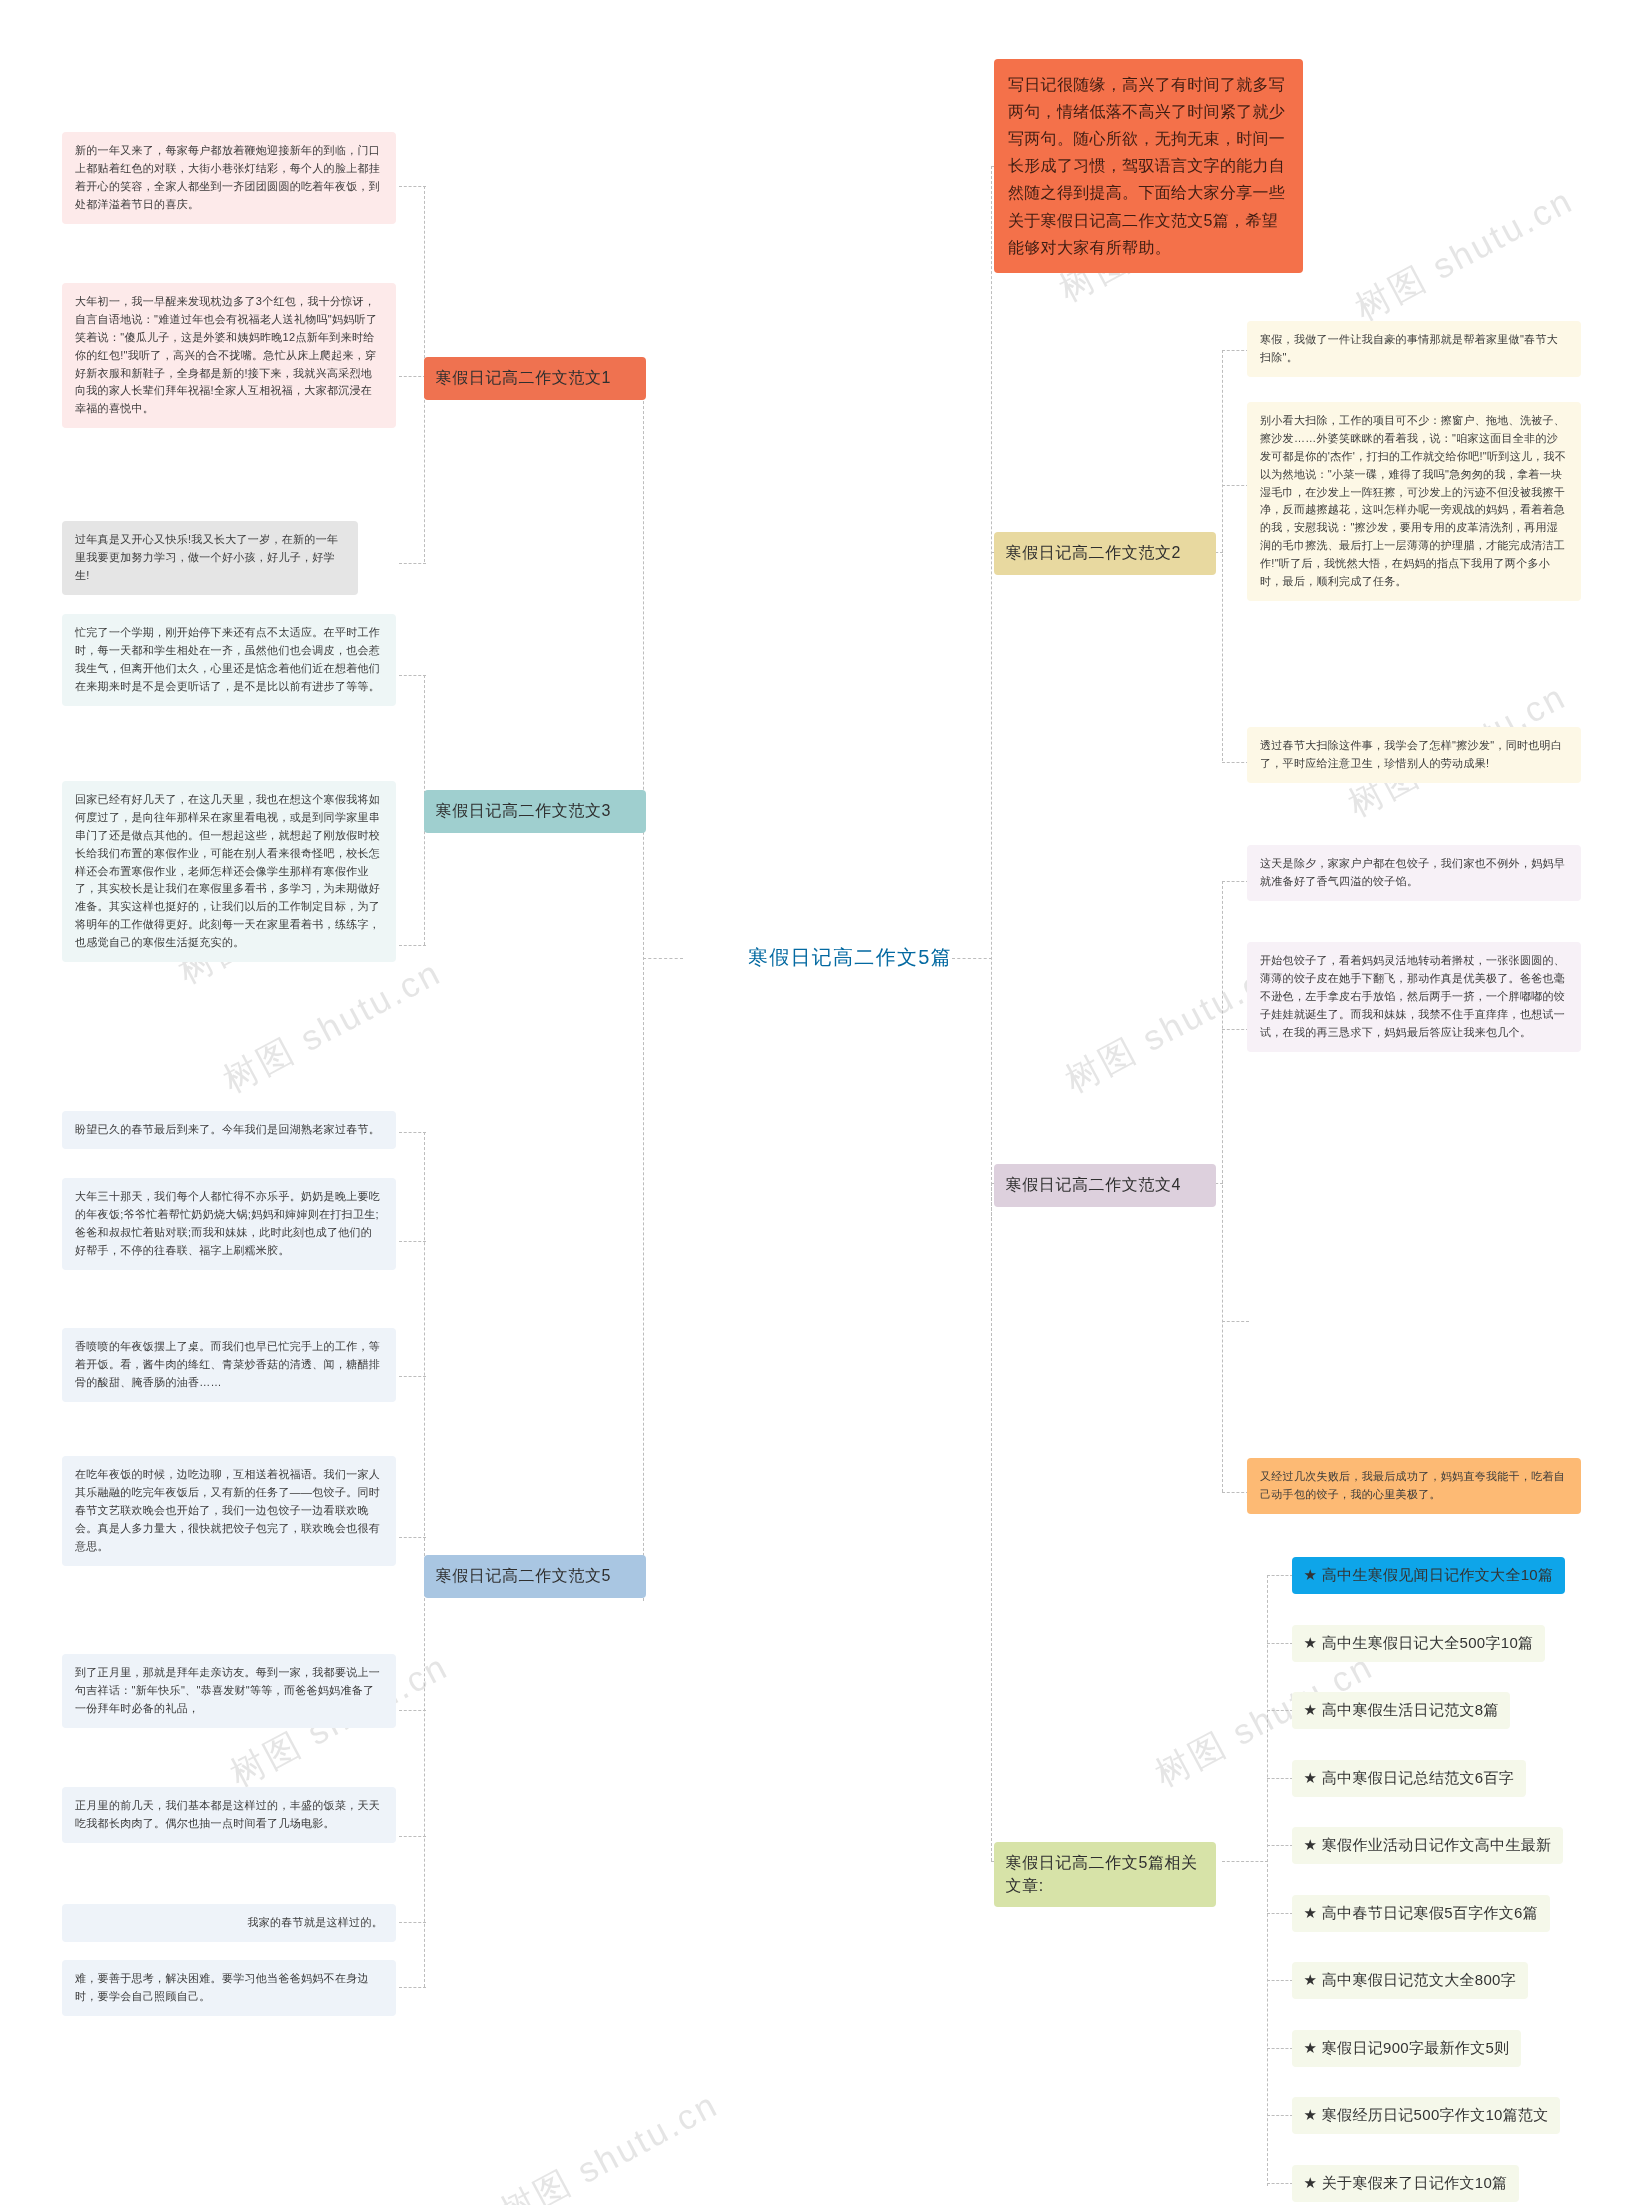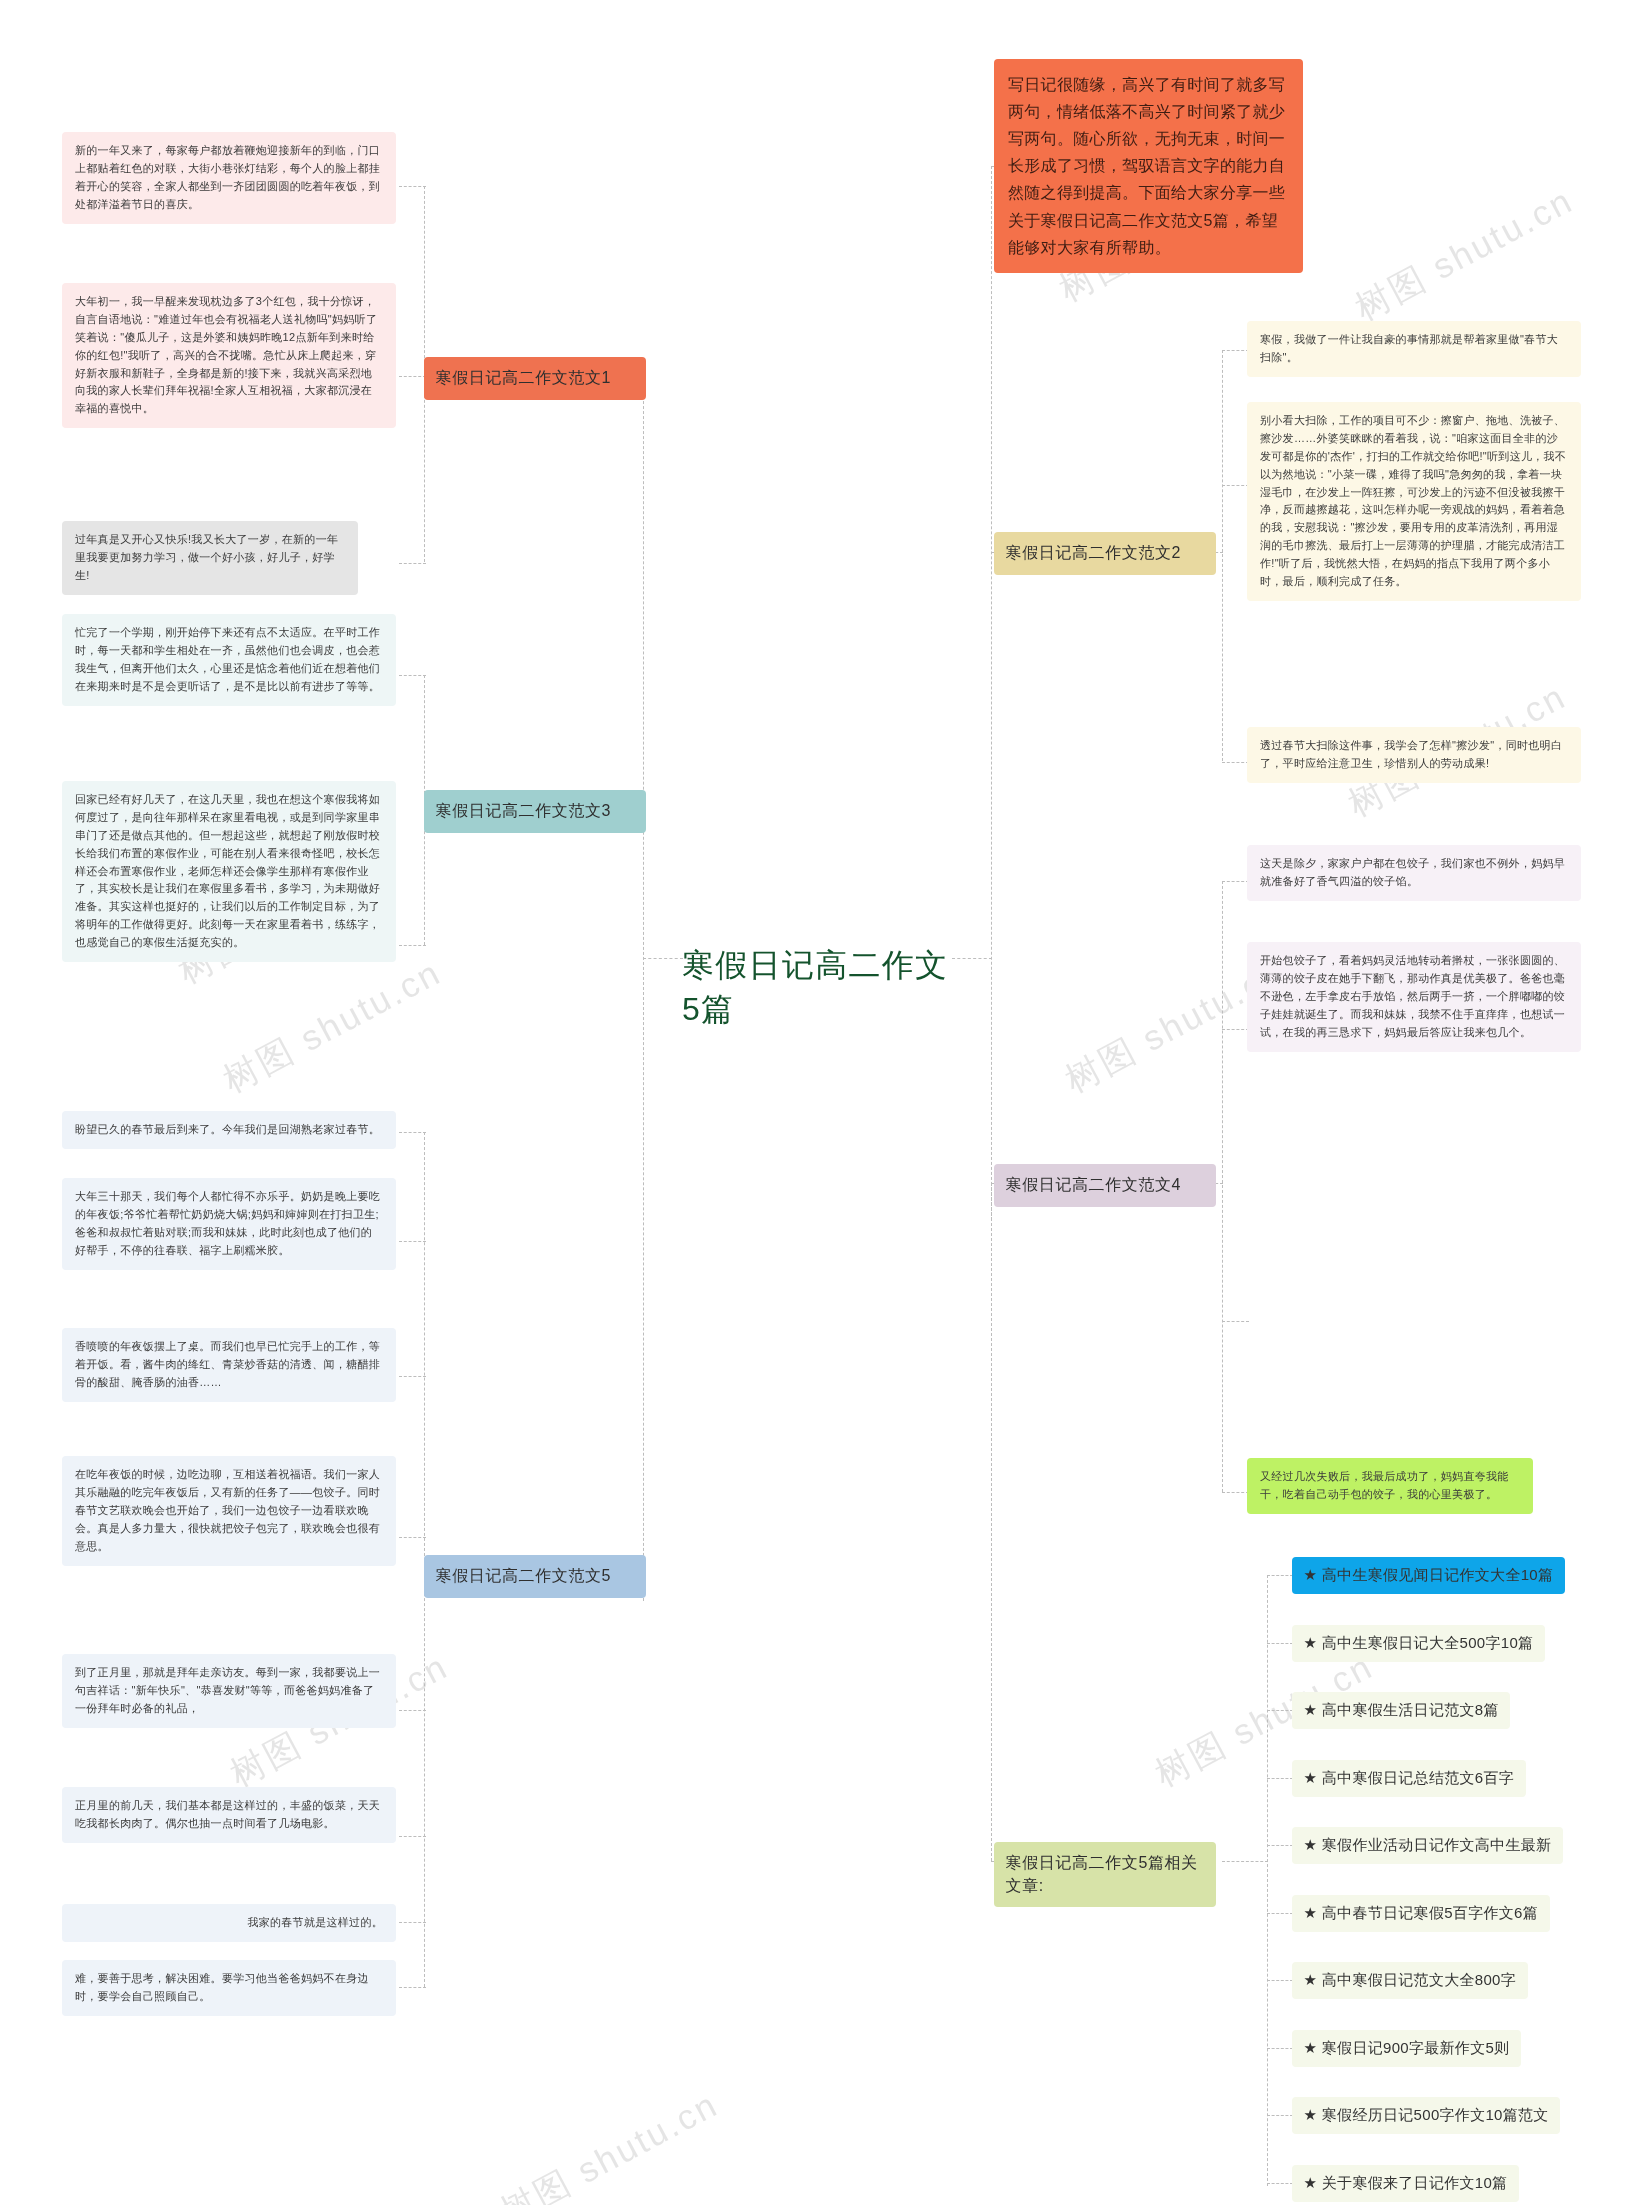--- a/index.html
+++ b/index.html
@@ -25,23 +25,23 @@
     pointer-events: none;
     font-family: "Liberation Sans", sans-serif;
   }
 
   
   .center-title {
     position: absolute;
     left: 682px;
     top: 944px;
     width: 270px;
-    text-align: left;
-    font-size: 32px;
-    color: #14532d;
+    text-align: right;
+    font-size: 20px;
+    color: #0369a1;
     letter-spacing: 1.3px;
   }
 
   
   .node {
     position: absolute;
     border-radius: 3.9px;
     font-size: 11px;
     line-height: 1.62;
     color: #3a3a3a;
@@ -190,21 +190,21 @@
   <div class="node" style="left:62px; top:1787px; width:334px; background:#eef3f9;">正月里的前几天，我们基本都是这样过的，丰盛的饭菜，天天吃我都长肉肉了。偶尔也抽一点时间看了几场电影。</div>
   <div class="node" style="left:62px; top:1904px; width:334px; background:#eef3f9; text-align:right;">我家的春节就是这样过的。</div>
   <div class="node" style="left:62px; top:1960px; width:334px; background:#eef3f9;">难，要善于思考，解决困难。要学习他当爸爸妈妈不在身边时，要学会自己照顾自己。</div>
 
   <div class="node" style="left:1247px; top:321px; width:334px; background:#fdf8e6;">寒假，我做了一件让我自豪的事情那就是帮着家里做"春节大扫除"。</div>
   <div class="node" style="left:1247px; top:402px; width:334px; background:#fdf8e6;">别小看大扫除，工作的项目可不少：擦窗户、拖地、洗被子、擦沙发……外婆笑眯眯的看着我，说："咱家这面目全非的沙发可都是你的'杰作'，打扫的工作就交给你吧!"听到这儿，我不以为然地说："小菜一碟，难得了我吗"急匆匆的我，拿着一块湿毛巾，在沙发上一阵狂擦，可沙发上的污迹不但没被我擦干净，反而越擦越花，这叫怎样办呢一旁观战的妈妈，看着着急的我，安慰我说："擦沙发，要用专用的皮革清洗剂，再用湿润的毛巾擦洗、最后打上一层薄薄的护理腊，才能完成清洁工作!"听了后，我恍然大悟，在妈妈的指点下我用了两个多小时，最后，顺利完成了任务。</div>
   <div class="node" style="left:1247px; top:727px; width:334px; background:#fdf8e6;">透过春节大扫除这件事，我学会了怎样"擦沙发"，同时也明白了，平时应给注意卫生，珍惜别人的劳动成果!</div>
 
   <div class="node" style="left:1247px; top:845px; width:334px; background:#f7f1f7;">这天是除夕，家家户户都在包饺子，我们家也不例外，妈妈早就准备好了香气四溢的饺子馅。</div>
   <div class="node" style="left:1247px; top:942px; width:334px; background:#f7f1f7;">开始包饺子了，看着妈妈灵活地转动着擀杖，一张张圆圆的、薄薄的饺子皮在她手下翻飞，那动作真是优美极了。爸爸也毫不逊色，左手拿皮右手放馅，然后两手一挤，一个胖嘟嘟的饺子娃娃就诞生了。而我和妹妹，我禁不住手直痒痒，也想试一试，在我的再三恳求下，妈妈最后答应让我来包几个。</div>
-  <div class="node" style="left:1247px; top:1458px; width:286px; background:#bef264;">又经过几次失败后，我最后成功了，妈妈直夸我能干，吃着自己动手包的饺子，我的心里美极了。</div>
+  <div class="node" style="left:1247px; top:1458px; width:334px; background:#fdba74;">又经过几次失败后，我最后成功了，妈妈直夸我能干，吃着自己动手包的饺子，我的心里美极了。</div>
 
   <div class="leaf" style="left:1292px; top:1557px; background:#0ea5e9;">★ 高中生寒假见闻日记作文大全10篇</div>
   <div class="leaf" style="left:1292px; top:1625px; background:#f5f8ea;">★ 高中生寒假日记大全500字10篇</div>
   <div class="leaf" style="left:1292px; top:1692px; background:#f5f8ea;">★ 高中寒假生活日记范文8篇</div>
   <div class="leaf" style="left:1292px; top:1760px; background:#f5f8ea;">★ 高中寒假日记总结范文6百字</div>
   <div class="leaf" style="left:1292px; top:1827px; background:#f5f8ea;">★ 寒假作业活动日记作文高中生最新</div>
   <div class="leaf" style="left:1292px; top:1895px; background:#f5f8ea;">★ 高中春节日记寒假5百字作文6篇</div>
   <div class="leaf" style="left:1292px; top:1962px; background:#f5f8ea;">★ 高中寒假日记范文大全800字</div>
   <div class="leaf" style="left:1292px; top:2030px; background:#f5f8ea;">★ 寒假日记900字最新作文5则</div>
   <div class="leaf" style="left:1292px; top:2097px; background:#f5f8ea;">★ 寒假经历日记500字作文10篇范文</div>

